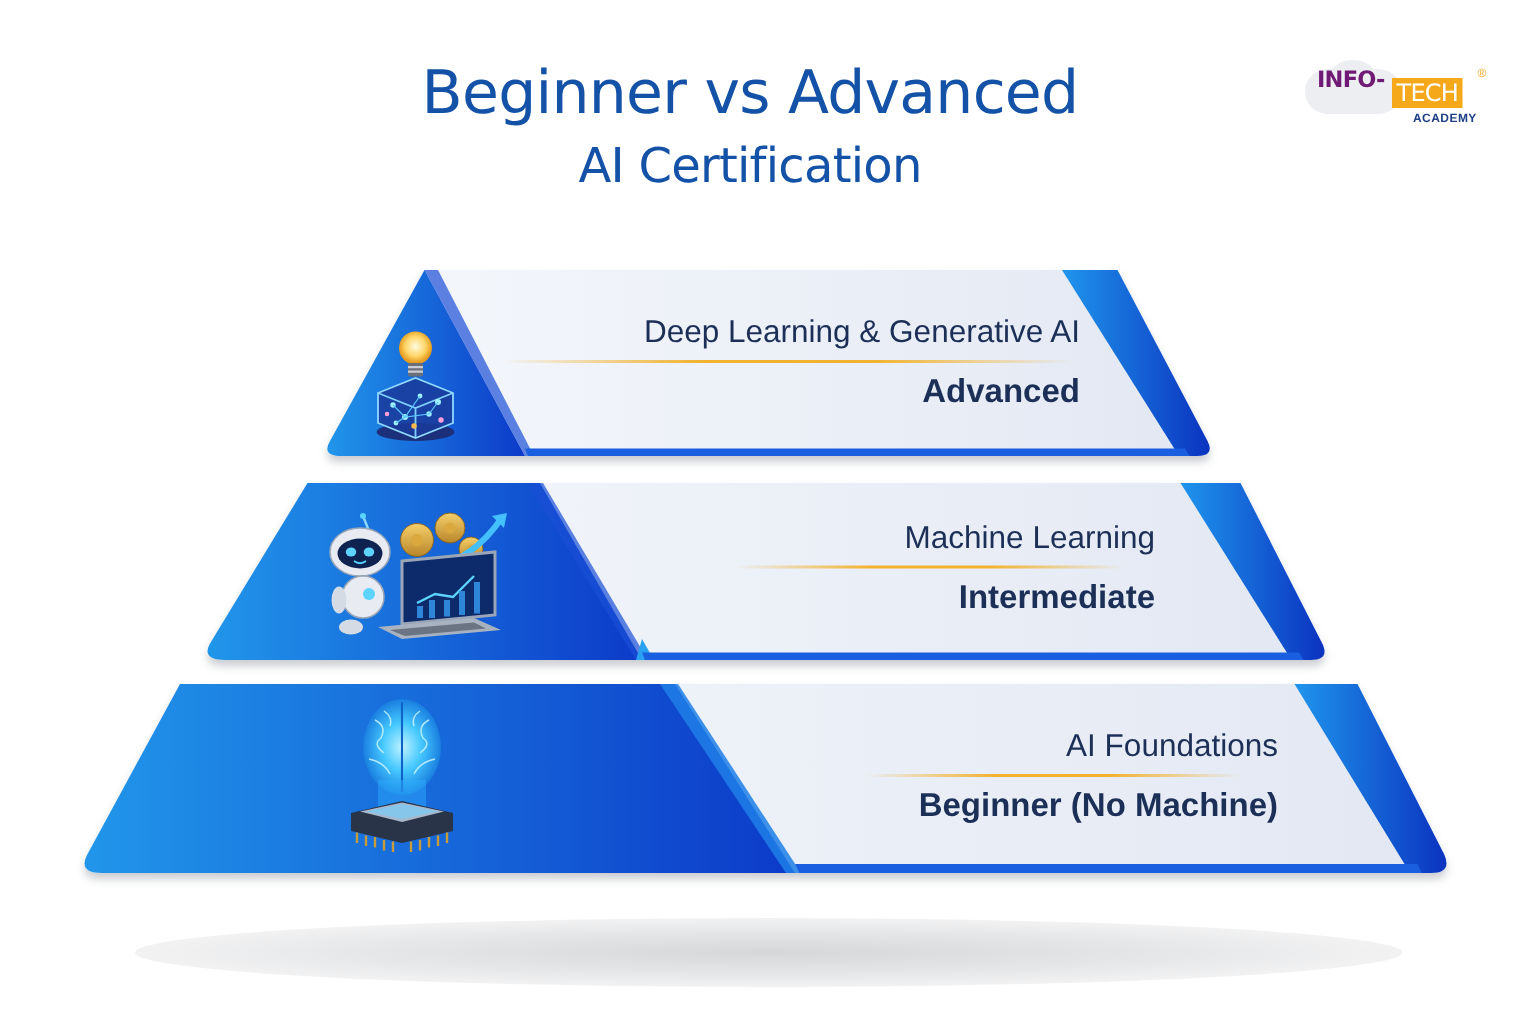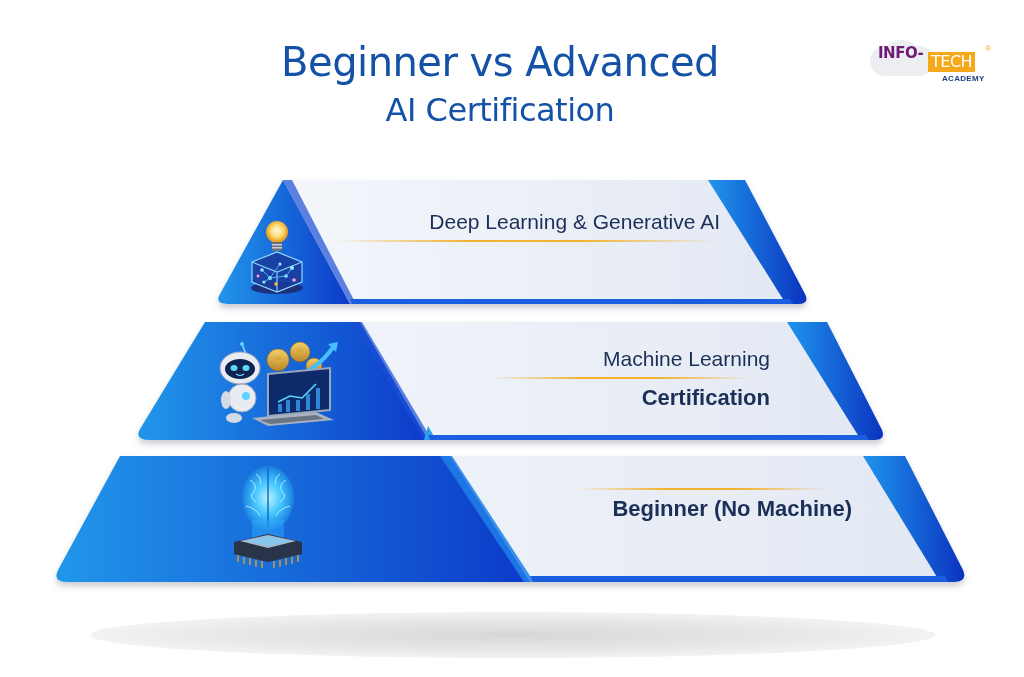--- a/index.html
+++ b/index.html
@@ -139,20 +139,21 @@
       <path d="M20,52 L28,60 L44,58 L50,50 M38,46 L28,60 L22,64" stroke="#5ac6ff" stroke-width="0.8" fill="none"></path>
       <circle cx="35" cy="14" r="11" fill="url(#gBulb)"></circle>
       <rect x="30" y="24" width="10" height="9" rx="1.5" fill="#6b6f7a"></rect>
       <rect x="30" y="26" width="10" height="1.5" fill="#c9ccd4"></rect>
       <rect x="30" y="29" width="10" height="1.5" fill="#c9ccd4"></rect>
     </svg>
   </div>
   <div class="tier-text" style="left:330px; top:208px; width:390px;">
     <div class="tier-name">Deep Learning &amp; Generative AI</div>
     <div class="tier-rule" style="width:380px;"></div>
+    <div class="tier-level">Advanced</div>
   </div>
 </div>
 
 <div class="tier">
   <svg width="1024" height="677">
     <g filter="url(#fShadow)">
       <path d="M205,322 L827,322 L882,430 Q886,440 874,440 L150,440 Q134,440 140,429 Z" fill="url(#gPanel)"></path>
     </g>
     <path d="M205,322 L360,322 L428,440 L150,440 Q134,440 140,429 Z" fill="url(#gBlue)"></path>
     <path d="M352,322 L362,322 L432,440 L424,440 Z" fill="#1a4fd6" opacity="0.7"></path>
@@ -198,21 +199,21 @@
       <path d="M24,36 Q28,39 32,36" stroke="#5cd4ff" stroke-width="1.2" fill="none"></path>
       <ellipse cx="30" cy="60" rx="14" ry="14" fill="#e8ecf2" stroke="#9aa6b8" stroke-width="1"></ellipse>
       <circle cx="34" cy="58" r="4" fill="#5cd4ff"></circle>
       <ellipse cx="14" cy="62" rx="5" ry="9" fill="#d5dbe4"></ellipse>
       <ellipse cx="22" cy="80" rx="8" ry="5" fill="#d5dbe4"></ellipse>
     </svg>
   </div>
   <div class="tier-text" style="left:470px; top:345px; width:300px;">
     <div class="tier-name">Machine Learning</div>
     <div class="tier-rule" style="width:260px;"></div>
-    <div class="tier-level">Certification</div>
+    <div class="tier-level">Intermediate</div>
   </div>
 </div>
 
 <div class="tier">
   <svg width="1024" height="677">
     <g filter="url(#fShadow)">
       <path d="M120,456 L905,456 L963,570 Q968,582 954,582 L68,582 Q52,582 58,570 Z" fill="url(#gPanel)"></path>
     </g>
     <path d="M120,456 L450,456 L530,582 L68,582 Q52,582 58,570 Z" fill="url(#gBlue)"></path>
     <path d="M440,456 L452,456 L534,582 L524,582 Z" fill="#1f7fe8" opacity="0.85"></path>
@@ -244,16 +245,17 @@
           <line x1="46" y1="99" x2="46" y2="106"></line>
           <line x1="58" y1="99" x2="58" y2="106"></line>
         <line x1="64" y1="98" x2="64" y2="105"></line>
           <line x1="70" y1="96" x2="70" y2="103"></line>
           <line x1="76" y1="95" x2="76" y2="102"></line>
         <line x1="82" y1="93" x2="82" y2="100"></line>
       </g>
     </svg>
   </div>
   <div class="tier-text" style="left:552px; top:484px; width:300px;">
+    <div class="tier-name">AI Foundations</div>
     <div class="tier-rule" style="width:250px;"></div>
     <div class="tier-level">Beginner (No Machine)</div>
   </div>
 </div>
 
 </body></html>

